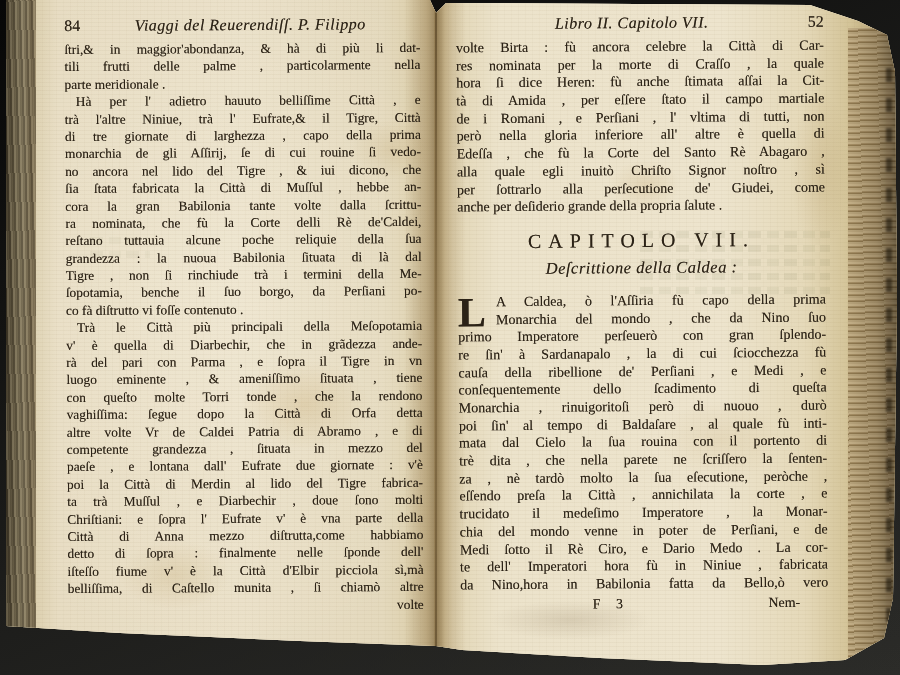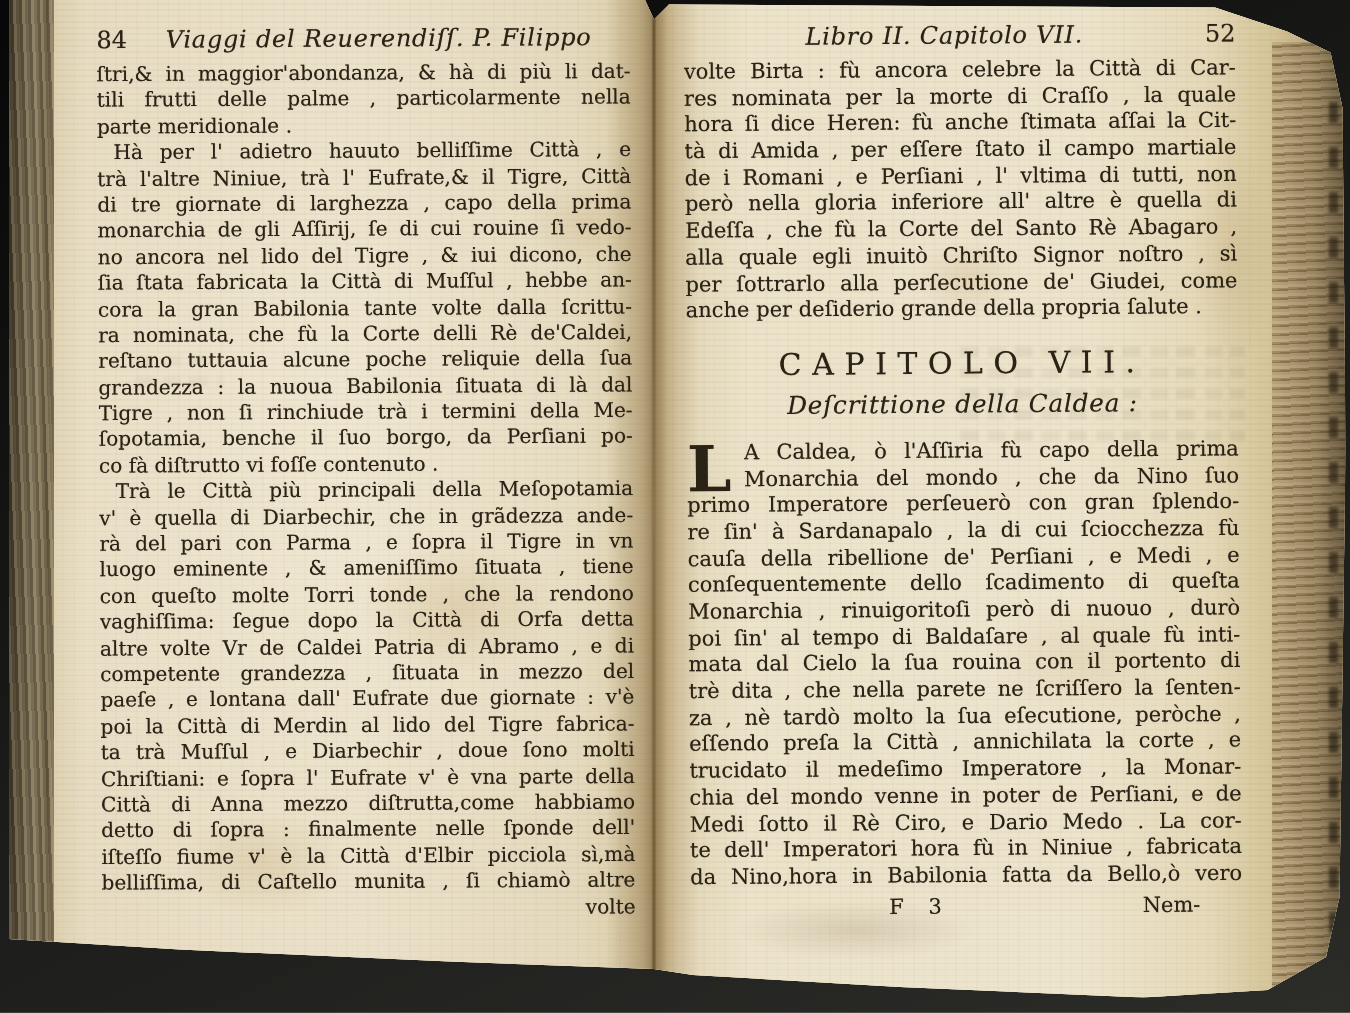--- a/index.html
+++ b/index.html
@@ -10,20 +10,21 @@
     background-color:#151514;
     font-family:"DejaVu Serif","Liberation Serif",serif;
   }
   
   .book{
     position:absolute;inset:0;
     clip-path:polygon(6px 0px,430px 0px,436px 13px,446px 3px,810px 5px,858px 21px,887px 35px,
       895px 72px,897px 300px,893px 598px,884px 638px,845px 660px,762px 665px,600px 658px,
       462px 650px,436px 646px,300px 641px,120px 633px,6px 626px);
     background:#e9dfc7;
+    font-family:Liberation Serif, serif;
   }
   .page{position:absolute;top:0;bottom:0;}
   .page-left{
     left:6px;width:428px;
     background:
       radial-gradient(120% 90% at 50% 45%, rgba(255,252,240,.25) 0%, rgba(0,0,0,0) 60%),
       linear-gradient(90deg,#c6b893 0%,#d8cba8 5%,#e7dcc2 12%,#eae0c8 55%,#e4d9bd 88%,#d9cba4 100%),
       #e7ddc4;
   }
   .page-right{

